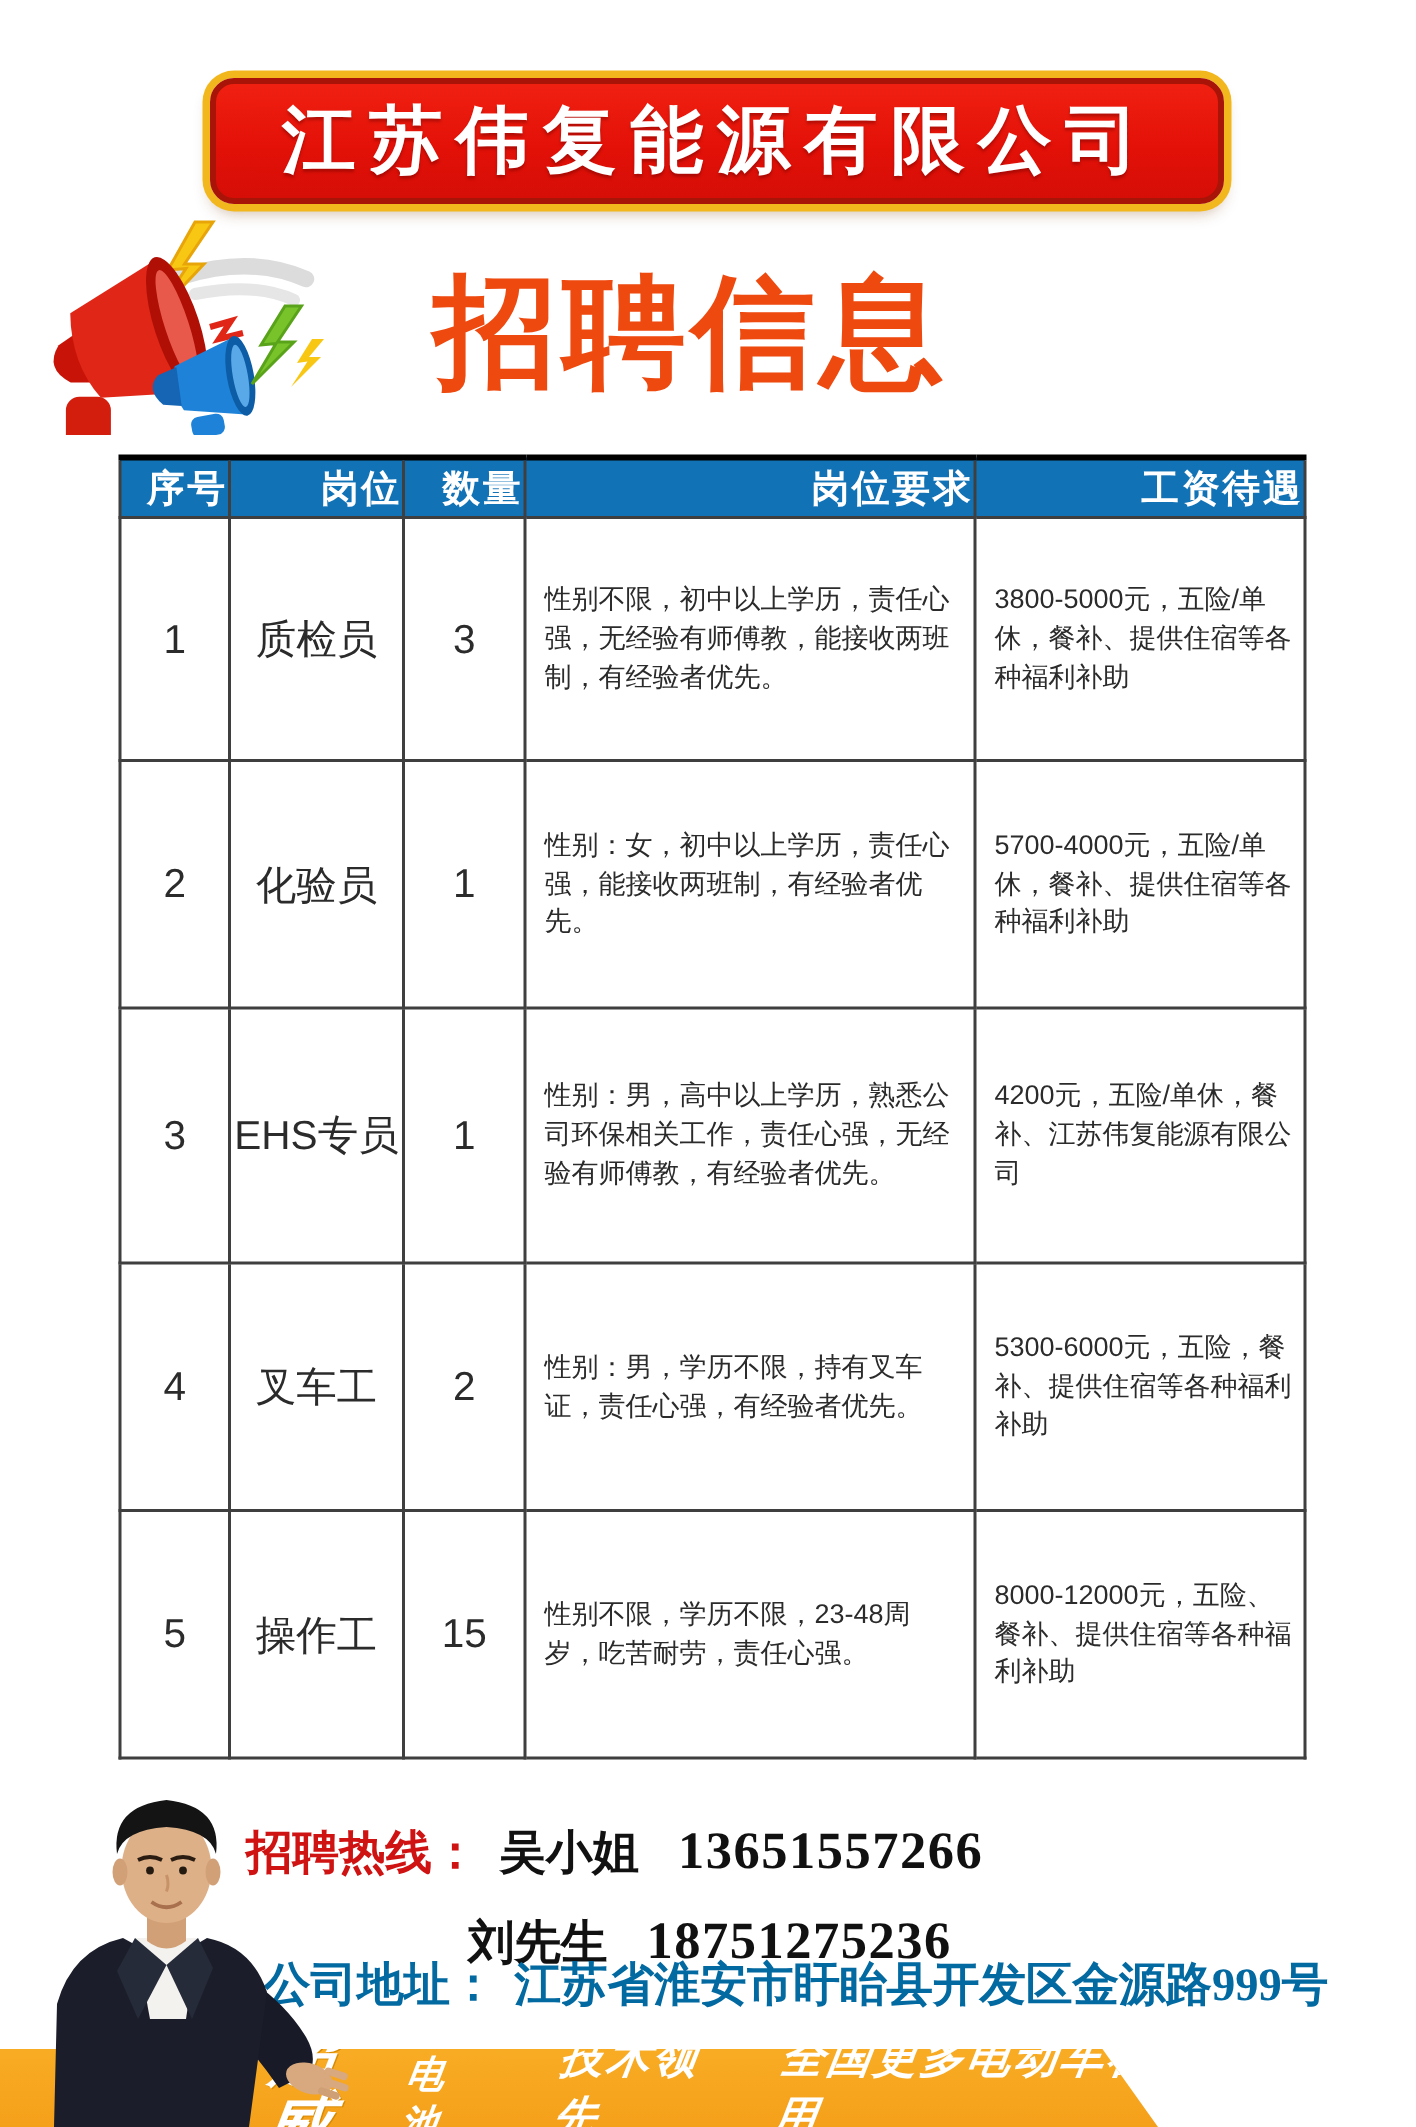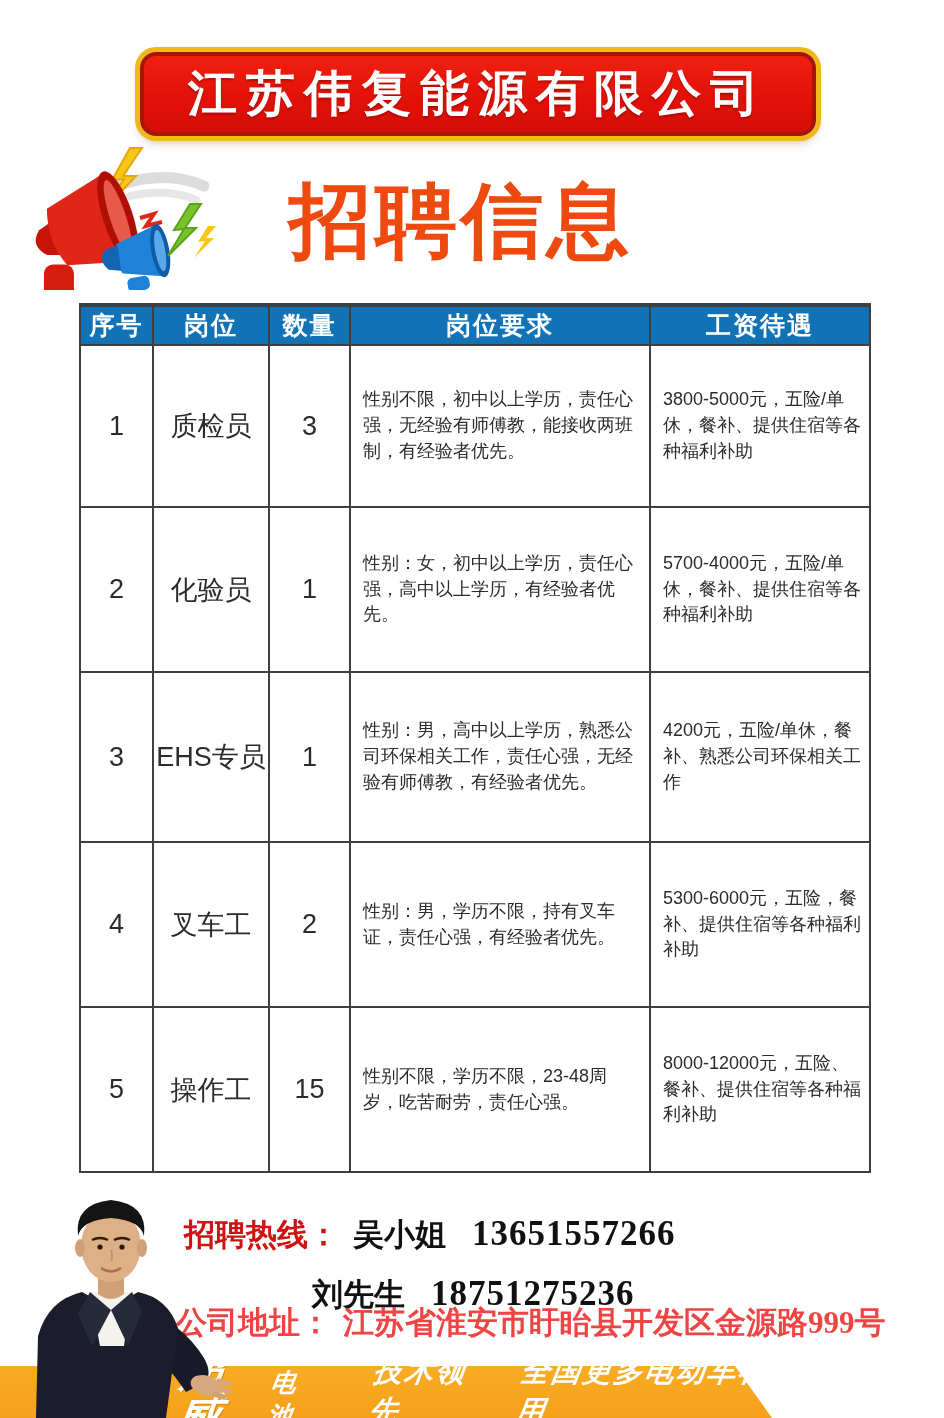--- a/index.html
+++ b/index.html
@@ -46,55 +46,56 @@
     z-index:2;
   }
   table.jobs td,table.jobs th{
     border:2px solid #3f3f3f;
     color:#2b2b2b;
     box-sizing:border-box;
     vertical-align:middle;
   }
   table.jobs th{
     background:#1272b6;
-    border-top:4px solid #404040;
+    border-top:4px solid #000000;
     color:#ffffff;
     font-size:25px;font-weight:700;
     height:38px;padding:2px 0;
     letter-spacing:2px;
+    text-align:right;
   }
   td.c-center{text-align:center;font-size:27px;}
   td.c-text{
     font-size:18px;line-height:1.44;
     padding:10px 8px 10px 12px;text-align:left;
   }
   tr.r1 td{height:162px;}
   tr.r2 td{height:165px;}
   tr.r3 td{height:170px;}
   tr.r4 td{height:165px;}
   tr.r5 td{height:165px;}
   
   .contact{
     position:absolute;left:0;top:1196px;width:944px;height:222px;z-index:2;
     font-family:"Liberation Serif", serif;
   }
   .hotline-line1{
-    position:absolute;left:184px;top:18px;white-space:nowrap;
+    position:absolute;left:164px;top:18px;white-space:nowrap;
     font-size:31px;font-weight:700;color:#111;
   }
   .hotline-label{color:#cf1212;}
   .contact-name{margin-left:14px;}
   .contact-phone{margin-left:26px;font-size:35px;letter-spacing:1px;}
   .hotline-line2{
     position:absolute;left:312px;top:62px;white-space:nowrap;
     font-size:31px;font-weight:700;color:#111;margin-top:16px;
   }
   .address-line{
     position:absolute;left:176px;top:106px;white-space:nowrap;
-    font-size:31px;font-weight:700;color:#ef4444;
+    font-size:31px;font-weight:700;color:#0369a1;
   }
   .address-text{margin-left:12px;}
   
   .spokesperson{position:absolute;left:8px;top:1196px;width:232px;height:222px;z-index:5;}
   
   .brand-band{
     position:absolute;left:0;top:1366px;width:772px;height:52px;
     background:linear-gradient(180deg,#f8ac24 0%,#f5a01a 100%);
     clip-path:polygon(0 0, 95.2% 0, 100% 100%, 0 100%);
     display:flex;align-items:center;
@@ -184,29 +185,29 @@
       <td class="c-center">1</td>
       <td class="c-center">质检员</td>
       <td class="c-center">3</td>
       <td class="c-text">性别不限，初中以上学历，责任心强，无经验有师傅教，能接收两班制，有经验者优先。</td>
       <td class="c-text">3800-5000元，五险/单休，餐补、提供住宿等各种福利补助</td>
     </tr>
     <tr class="r2">
       <td class="c-center">2</td>
       <td class="c-center">化验员</td>
       <td class="c-center">1</td>
-      <td class="c-text">性别：女，初中以上学历，责任心强，高中以上学历，有经验者优先。</td>
+      <td class="c-text">性别：女，初中以上学历，责任心强，能接收两班制，有经验者优先。</td>
       <td class="c-text">5700-4000元，五险/单休，餐补、提供住宿等各种福利补助</td>
     </tr>
     <tr class="r3">
       <td class="c-center">3</td>
       <td class="c-center">EHS专员</td>
       <td class="c-center">1</td>
       <td class="c-text">性别：男，高中以上学历，熟悉公司环保相关工作，责任心强，无经验有师傅教，有经验者优先。</td>
-      <td class="c-text">4200元，五险/单休，餐补、熟悉公司环保相关工作</td>
+      <td class="c-text">4200元，五险/单休，餐补、江苏伟复能源有限公司</td>
     </tr>
     <tr class="r4">
       <td class="c-center">4</td>
       <td class="c-center">叉车工</td>
       <td class="c-center">2</td>
       <td class="c-text">性别：男，学历不限，持有叉车证，责任心强，有经验者优先。</td>
       <td class="c-text">5300-6000元，五险，餐补、提供住宿等各种福利补助</td>
     </tr>
     <tr class="r5">
       <td class="c-center">5</td>

